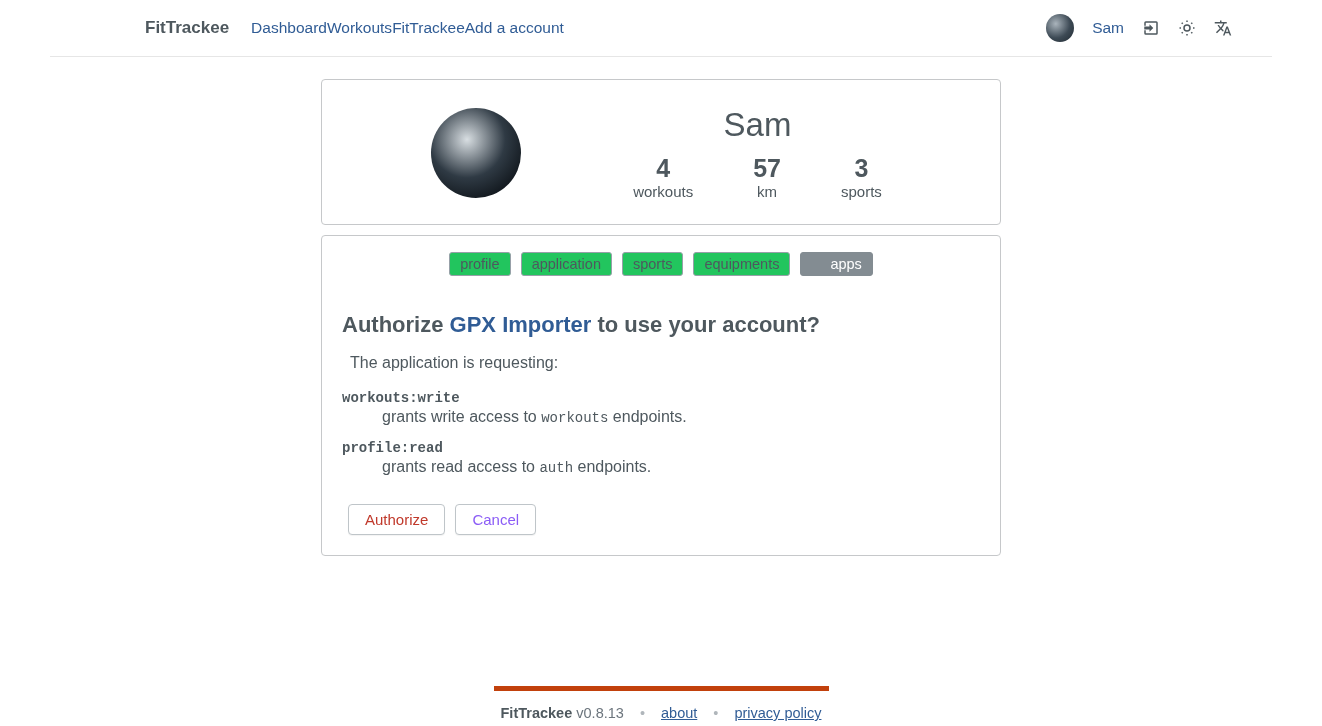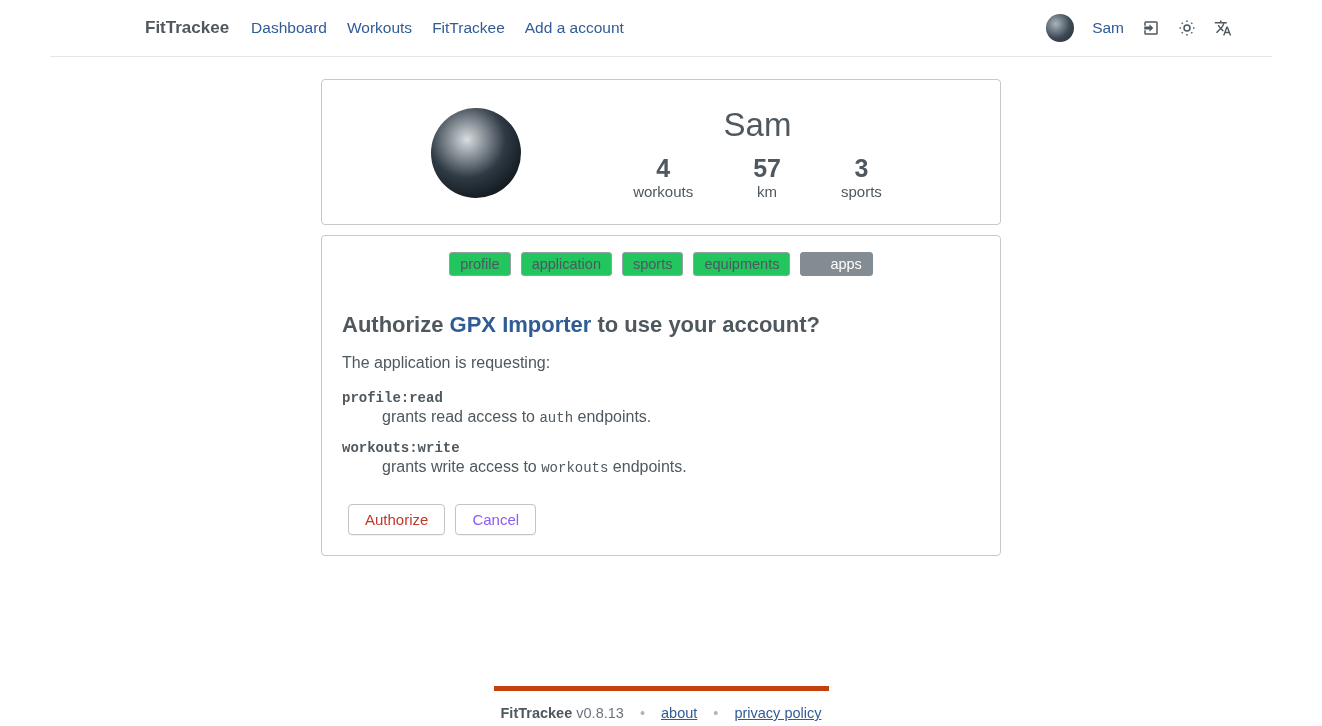--- a/index.html
+++ b/index.html
@@ -1,20 +1,20 @@
 <!DOCTYPE html>
 <html><head>
 <meta charset="utf-8">
 <style>
   * { box-sizing: border-box; margin: 0; padding: 0; }
   body { font-family: -apple-system, BlinkMacSystemFont, "Segoe UI", Helvetica, Arial, sans-serif; color: #4e585e; background: #fff; width: 1322px; }
   
   .navbar { display: flex; align-items: center; padding: 14px 40px 14px 95px; border-bottom: 1px solid #e6e6e6; margin: 0 50px; }
   .brand { font-weight: 700; font-size: 17px; color: #4e585e; margin-right: 22px; }
-  .nav-links { display: flex; gap: 20px; }
+  .nav-links { display: flex; }
   .nav-link { color: #305c95; font-size: 15.5px; text-decoration: none; cursor: pointer; }
   .nav-right { margin-left: auto; display: flex; align-items: center; gap: 18px; }
   .nav-avatar { width: 28px; height: 28px; border-radius: 50%; background: radial-gradient(circle at 35% 35%, #aab4bc 0%, #3d4a55 55%, #1f2830 100%); }
   .nav-username { color: #305c95; font-size: 15.5px; }
   .nav-icon { width: 18px; height: 18px; color: #4e585e; display: flex; align-items: center; justify-content: center; }
   
   .container { width: 680px; margin: 22px auto 0; }
   
   .card { border: 1px solid #c6c8ca; border-radius: 4px; padding: 16px 18px; background: #fff; }
   
@@ -27,21 +27,21 @@
   .stat-num { font-size: 25px; font-weight: 700; color: #4e585e; }
   .stat-label { font-size: 15px; color: #4e585e; }
   
   .content-card { margin-top: 10px; padding: 16px 20px 20px; }
   .tabs { display: flex; justify-content: center; gap: 10px; margin-bottom: 16px; }
   .tab { border: 1px solid #97a0a8; background: #22c55e; color: #4e585e; padding: 3px 10px; font-size: 14.5px; border-radius: 3px; cursor: pointer; }
   .tab.active { background: #838c92; color: #fff; border-color: #838c92; padding-left: 29px; }
   
   .auth-header { font-size: 22px; font-weight: 700; color: #4e585e; margin-bottom: 16px; margin-top: 36px; }
   .app-link { color: #305c95; }
-  .req-text { font-size: 16px; margin-bottom: 18px; }
+  .req-text { font-size: 16px; margin-bottom: 18px; margin-left: 8px; }
   
   .scope { margin-bottom: 14px; }
   .scope-name { font-family: "SFMono-Regular", Consolas, "Liberation Mono", Menlo, monospace; font-size: 14px; font-weight: 700; color: #4e585e; }
   .scope-desc { font-size: 16px; margin-left: 40px; margin-top: 2px; }
   .code { font-family: "SFMono-Regular", Consolas, "Liberation Mono", Menlo, monospace; font-size: 14px; }
   
   .btn-row { display: flex; gap: 10px; margin-top: 28px; margin-left: 6px; }
   .btn { border: 1px solid #bfc5c9; background: #fff; padding: 6px 16px; font-size: 15px; border-radius: 4px; cursor: pointer; box-shadow: 0 1px 1px rgba(0,0,0,0.05); }
   .btn-danger { color: #c0392b; }
   .btn-default { color: #8b5cf6; }
@@ -122,30 +122,30 @@
       <button class="tab active">apps</button>
     </div>
 
     <div class="auth-header">
       <span>Authorize </span><a class="app-link">GPX Importer</a><span> to use your account?</span>
     </div>
 
     <div class="req-text">The application is requesting:</div>
 
     <div class="scope">
-      <div class="scope-name">profile:read</div>
+      <div class="scope-name">workouts:write</div>
       <div class="scope-desc">
-        <span>grants read access to </span><span class="code">auth</span><span> endpoints.</span>
+        <span>grants write access to </span><span class="code">workouts</span><span> endpoints.</span>
       </div>
     </div>
 
     <div class="scope">
-      <div class="scope-name">workouts:write</div>
+      <div class="scope-name">profile:read</div>
       <div class="scope-desc">
-        <span>grants write access to </span><span class="code">workouts</span><span> endpoints.</span>
+        <span>grants read access to </span><span class="code">auth</span><span> endpoints.</span>
       </div>
     </div>
 
     <div class="btn-row">
       <button class="btn btn-danger">Authorize</button>
       <button class="btn btn-default">Cancel</button>
     </div>
   </div>
 </div>
 

